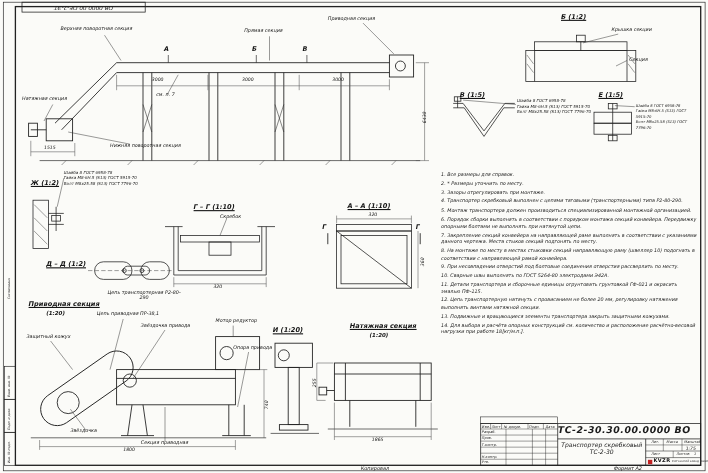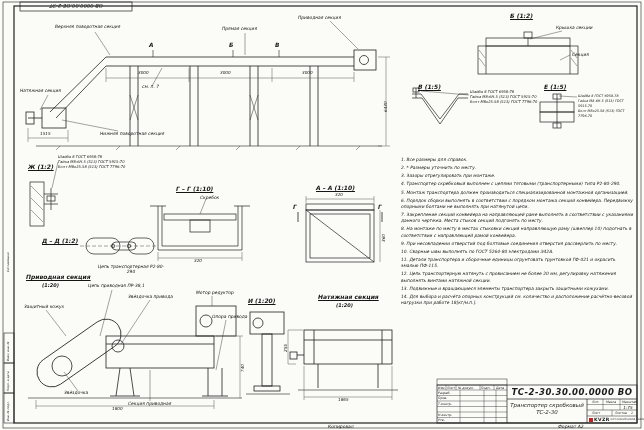--- a/index.html
+++ b/index.html
@@ -16,21 +16,21 @@
   .center { text-align:center; }
   .wrapw { white-space:normal; }
   .stamp { position:absolute; left:20px; top:2px; width:112px; height:9px; display:flex; align-items:center; justify-content:center; font-size:5.2px; font-style:italic; transform:rotate(180deg); }
   .specs { position:absolute; }
   .specs div { font-size:3.7px; font-style:italic; white-space:nowrap; line-height:1.3; }
   .specs.specs-wrap { width:56px; }
   .specs.specs-wrap div { white-space:normal; font-size:3.4px; margin-bottom:1px; }
   .notes { position:absolute; left:401px; top:157px; width:233px; }
   .note { font-size:4.4px; line-height:1.4; font-style:italic; margin-bottom:2px; white-space:normal; }
   .tb { position:absolute; font-size:3.2px; font-style:italic; white-space:nowrap; }
-  .tb-designation { position:absolute; left:507px; top:387px; width:130px; text-align:center; font-size:8.5px; font-weight:bold; font-style:italic; letter-spacing:0.5px; }
+  .tb-designation { position:absolute; left:507px; top:387px; width:130px; font-size:8.5px; font-weight:bold; font-style:italic; letter-spacing:0.5px; }
   .tb-name { position:absolute; left:508px; top:402px; width:78px; text-align:center; font-size:5.5px; font-style:italic; white-space:normal; line-height:1.25; }
   .tb-scale { position:absolute; left:620px; top:405px; width:16px; text-align:center; font-size:4.2px; font-style:italic; }
   .logo { position:absolute; left:589px; top:417px; display:flex; align-items:center; gap:1px; }
   .logo-red { width:4px; height:4px; background:#c22222; display:inline-block; }
   .logo-text { font-size:4.6px; font-weight:bold; letter-spacing:0.4px; color:#111; }
   .logo-caption { font-size:2.3px; color:#333; white-space:nowrap; text-transform:uppercase; }
   .margin-lbl { position:absolute; font-size:2.9px; font-style:italic; transform:rotate(-90deg); transform-origin:left top; white-space:nowrap; }
 </style>
 </head>
 <body>

